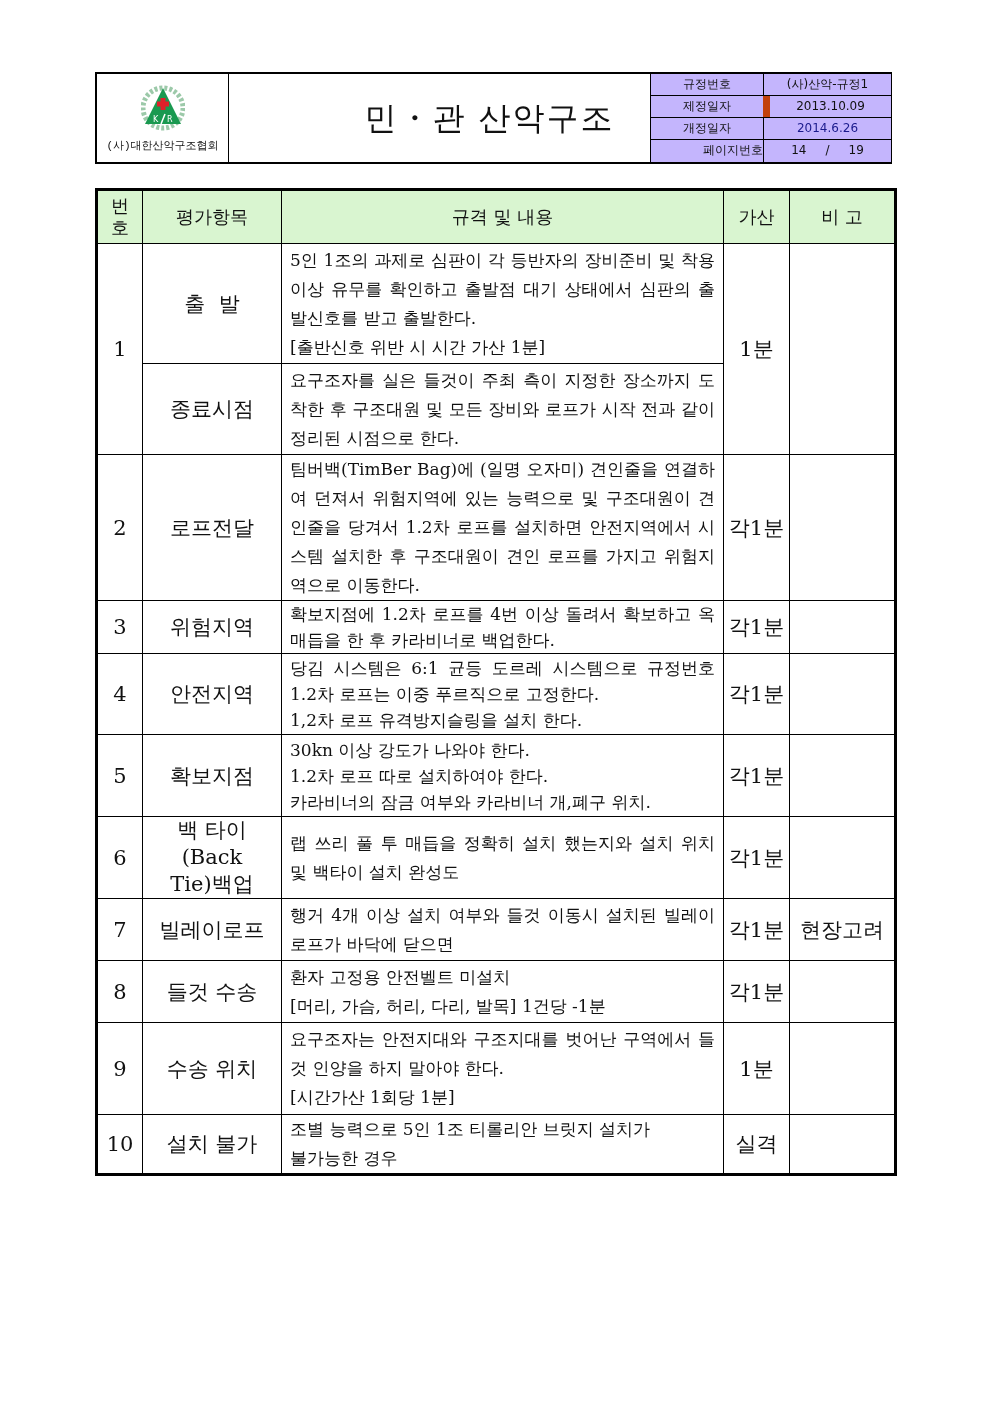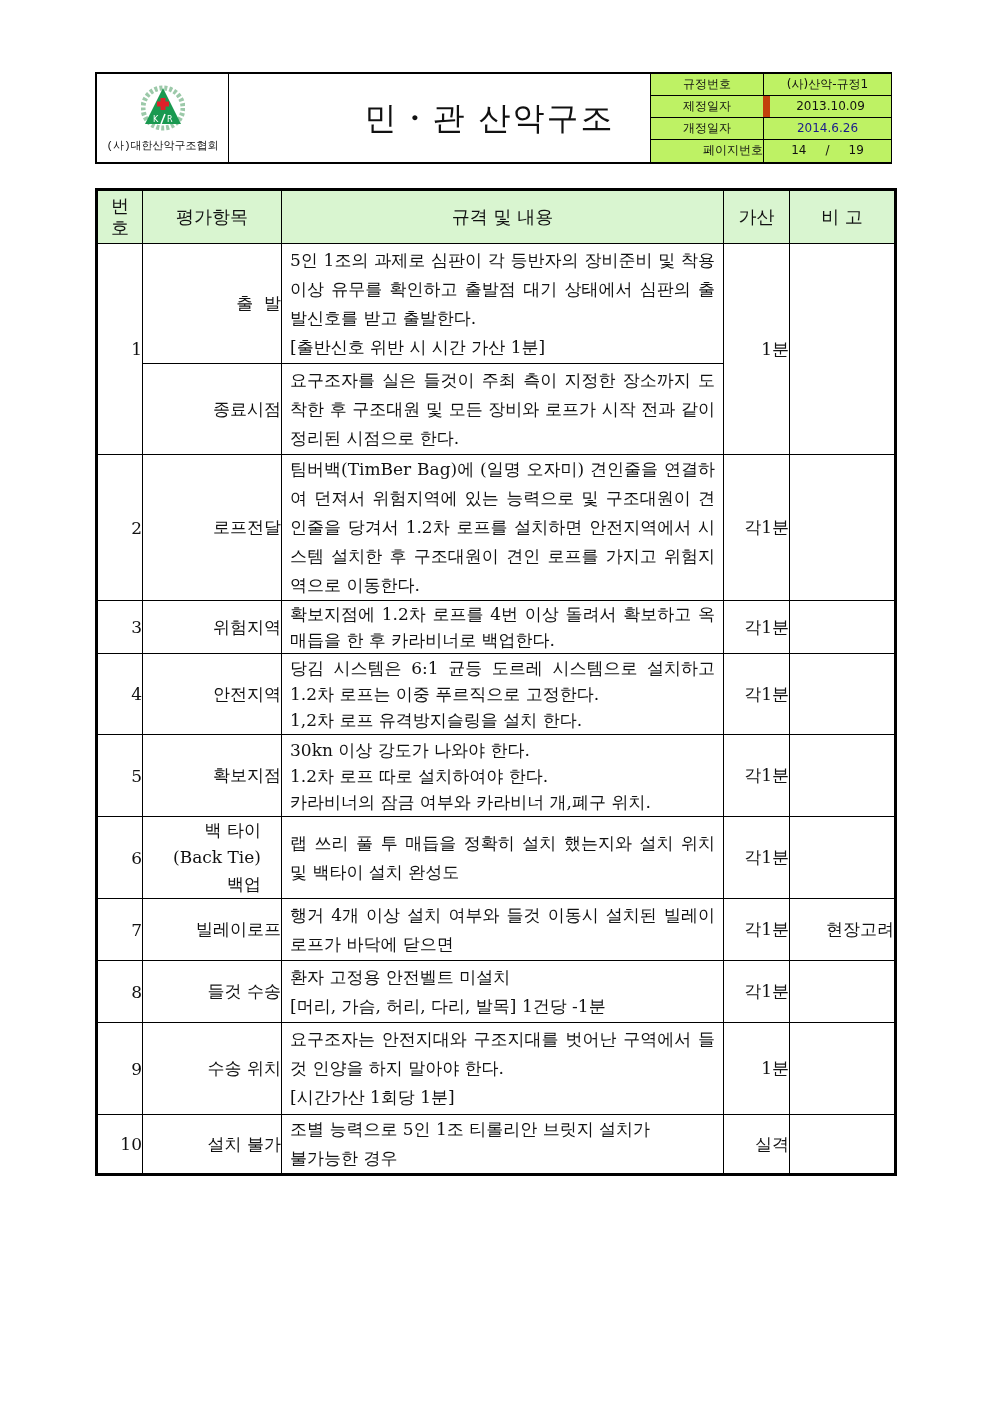--- a/index.html
+++ b/index.html
@@ -10,21 +10,21 @@
   .title-line { font-family:"DejaVu Sans","Liberation Sans",sans-serif; font-size:32px; line-height:36px; letter-spacing:2px; font-weight:normal; }
   .meta { position:absolute; left:654px; top:0; width:139px; height:88px; }
   .meta-row { display:flex; height:22px; border-bottom:1px solid #000; box-sizing:border-box; font-size:12px; font-family:"DejaVu Sans","Liberation Sans",sans-serif; }
   .meta-row:last-child { border-bottom:none; }
   .logo-svg { position:absolute; left:44px; top:10px; }
   .org { position:absolute; left:0; width:131px; top:64px; text-align:center; font-size:11px; font-family:Liberation Mono, monospace; }
 
   table.main { position:absolute; left:95px; top:188px; width:799px; border-collapse:collapse; border:3px solid #000; table-layout:fixed; }
   table.main td, table.main th { border:1px solid #000; padding:0; font-weight:normal; }
   table.main th { background:#d9f5d0; font-family:"DejaVu Sans","Liberation Sans",sans-serif; font-size:18px; height:52px; }
-  table.main td { font-size:17px; text-align:right; vertical-align:middle; }
+  table.main td { font-size:21px; text-align:center; vertical-align:middle; }
   table.main td.content { text-align:justify; text-align-last:left; padding:0 8px; line-height:29px; font-size:17px; }
   .cl { display:block; }
 </style>
 </head>
 <body>
 
 <div class="hdr">
   <div class="logo-cell">
     <svg class="logo-svg" width="44" height="50" viewBox="0 0 44 50">
       <circle cx="22" cy="24" r="20" fill="none" stroke="#9cc9a9" stroke-width="5" stroke-dasharray="3 2"></circle>
@@ -39,21 +39,21 @@
   </div>
   <div class="title-cell">
     <div class="title-line">민・관 산악구조</div>
   </div>
   <div class="meta">
     <div class="meta-row" style="display:grid;grid-template-columns:112px 27px;">
     </div>
   </div>
 </div>
 
-<div style="position:absolute;left:650px;top:74px;width:240px;height:88px;font-family:'DejaVu Sans','Liberation Sans',sans-serif;font-size:12px;border-left:1px solid #000;background:#bef264;">
+<div style="position:absolute;left:650px;top:74px;width:240px;height:88px;font-family:'DejaVu Sans','Liberation Sans',sans-serif;font-size:12px;border-left:1px solid #000;background:#c4b5fd;">
   <div style="display:flex;height:22px;border-bottom:1px solid #000;box-sizing:border-box;">
     <div style="width:112px;border-right:1px solid #000;text-align:center;line-height:21px;">규정번호</div>
     <div style="flex:1;text-align:center;line-height:21px;">(사)산악-규정1</div>
   </div>
   <div style="display:flex;height:22px;border-bottom:1px solid #000;box-sizing:border-box;">
     <div style="width:112px;border-right:7px solid #c2410c;text-align:center;line-height:21px;">제정일자</div>
     <div style="flex:1;text-align:center;line-height:21px;">2013.10.09</div>
   </div>
   <div style="display:flex;height:22px;border-bottom:1px solid #000;box-sizing:border-box;">
     <div style="width:112px;border-right:1px solid #000;text-align:center;line-height:21px;">개정일자</div>
@@ -114,21 +114,21 @@
       <td class="content" style="line-height:26px;">
           <span class="cl">확보지점에 1.2차 로프를 4번 이상 돌려서 확보하고 옥 매듭을 한 후 카라비너로 백업한다.</span>
         </td>
       <td>각1분</td>
       <td></td>
     </tr>
     <tr style="height:81px;">
       <td>4</td>
       <td>안전지역</td>
       <td class="content" style="line-height:26px;">
-        <span class="cl">당김 시스템은 6:1 균등 도르레 시스템으로 설치하고 1.2차 로프는 이중 푸르직으로 고정한다.</span>
+        <span class="cl">당김 시스템은 6:1 균등 도르레 시스템으로 규정번호 1.2차 로프는 이중 푸르직으로 고정한다.</span>
         <span class="cl">1,2차 로프 유격방지슬링을 설치 한다.</span>
       </td>
       <td>각1분</td>
       <td></td>
     </tr>
     <tr style="height:82px;">
       <td>5</td>
       <td>확보지점</td>
       <td class="content" style="line-height:26px;margin-top:47px;">
         <span class="cl">30kn 이상 강도가 나와야 한다.</span>

